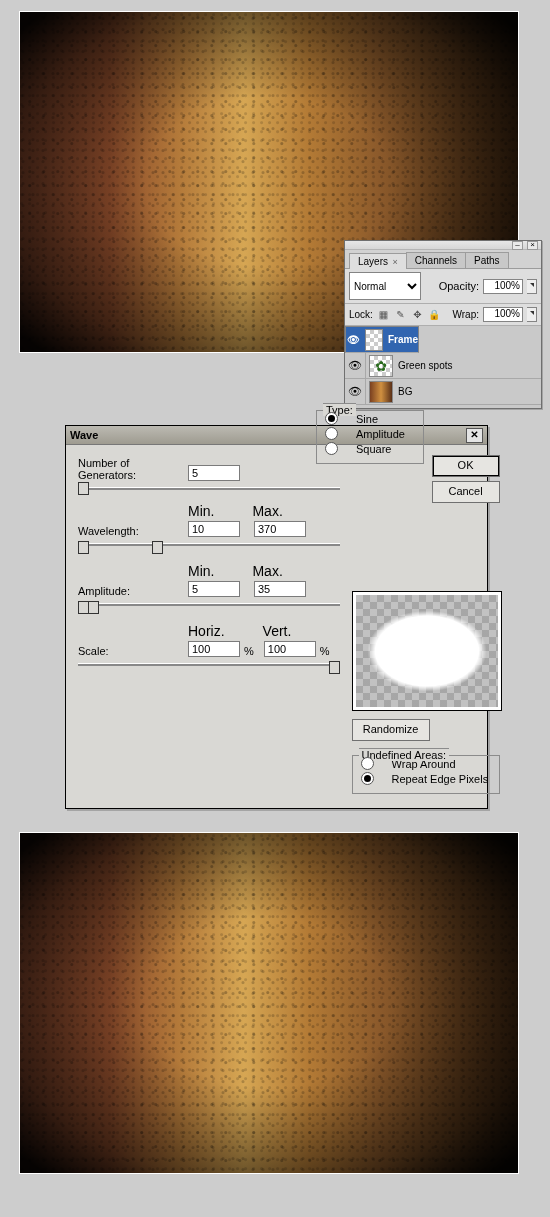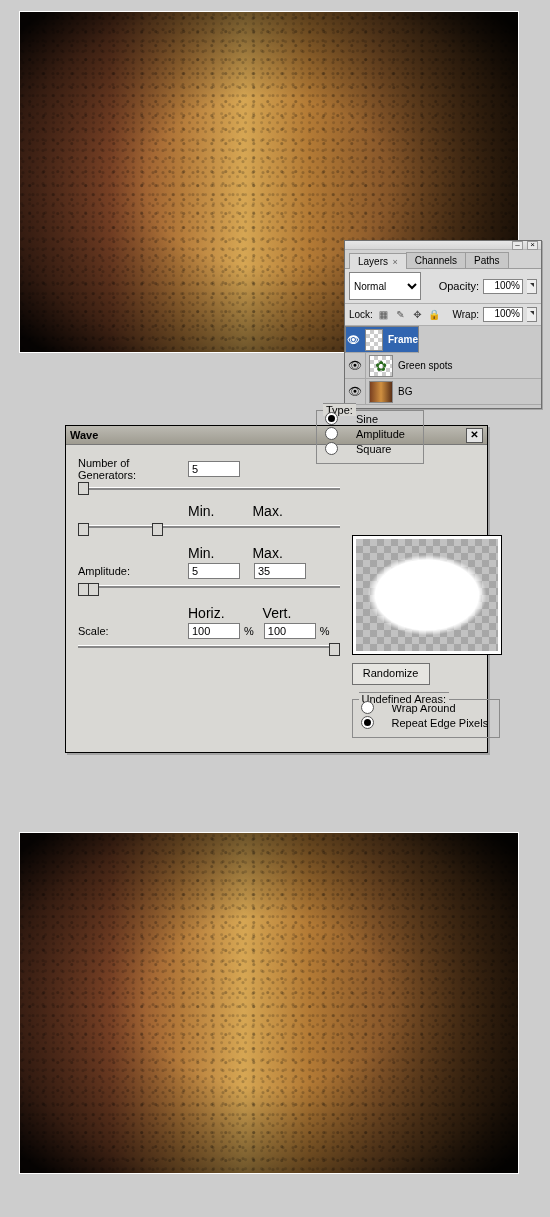--- a/index.html
+++ b/index.html
@@ -56,21 +56,21 @@
 .col-left{flex:1}
 .col-right{width:148px;display:flex;flex-direction:column;gap:8px}
 .btn{width:66px;height:20px;border:1px solid #707070;background:#e6e5e1;font-size:11px;text-align:center;line-height:18px;cursor:pointer}
 .btn.default{box-shadow:0 0 0 1px #000 inset}
 .grp{border:1px solid #8b8b8b;border-top:none;padding:0 8px 6px 8px;position:relative;margin-top:6px}
 .grp-lg{position:absolute;top:-7px;left:6px;background:#d9d8d4;padding:0 3px;border-top:1px solid #8b8b8b;font-size:11px}
 .grp::before{content:"";position:absolute;top:0;left:0;right:0;border-top:1px solid #8b8b8b}
 .radioRow{display:flex;align-items:flex-end;gap:18px;margin:2px 0;font-size:11px}
 .radio{width:11px;height:11px;border:1px solid #555;border-radius:50%;background:#fff;display:inline-block;position:relative}
 .radio.on::after{content:"";position:absolute;inset:2px;border-radius:50%;background:#000}
-.row{display:flex;align-items:center;margin:2px 0;font-size:11px}
+.row{display:flex;align-items:flex-end;margin:2px 0;font-size:11px}
 .lab{width:110px}
 .labs{display:flex;gap:38px;margin-left:110px;font-size:14px}
 .inp{width:44px;height:14px;border:1px solid #7b7b7b;background:#fff;font-size:11px;text-align:left;padding:0 3px;margin-right:14px}
 .pct{margin:0 10px 0 -10px}
 .slider{position:relative;height:12px;margin:2px 0 8px 0}
 .slider .track{position:absolute;top:4px;left:0;right:0;height:2px;background:#888;border-top:1px solid #fff}
 .slider .hdl{position:absolute;top:-1px;width:9px;height:11px;background:#d9d8d4;border:1px solid #333;cursor:pointer}
 .slider.double{height:16px}
 .slider.double .hdl{top:2px}
 .preview{width:142px;height:112px;border:1px solid #000;background:#fff;padding:3px}
@@ -156,20 +156,25 @@
           </div>
         <div class="slider">
             <div class="track"></div>
             <div class="hdl" style="left:0"></div>
           </div>
 
         <div class="labs">
             <span>Min.</span>
             <span>Max.</span>
           </div>
+        <div class="row">
+            <span class="lab">Wavelength:</span>
+          <input class="inp" value="10" style="">
+          <input class="inp" value="370" style="">
+          </div>
         <div class="slider double">
             <div class="track"></div>
             <div class="hdl" style="left:0"></div>
             <div class="hdl" style="left:74px"></div>
           </div>
 
         <div class="labs">
             <span>Min.</span>
             <span>Max.</span>
           </div>
@@ -196,20 +201,24 @@
             <span class="pct">%</span>
           </div>
         <div class="slider double">
             <div class="track"></div>
             <div class="hdl" style="right:0"></div>
             <div class="hdl" style="right:0"></div>
           </div>
       </div>
 
       <div class="col-right">
+        <div class="rightbtns">
+          <div class="btn default">OK</div>
+          <div class="btn">Cancel</div>
+        </div>
         <div class="grp" style="margin-top:-44px;width:90px;position:absolute;left:250px;top:28px">
           <span class="grp-lg">Type:</span>
           <div class="radioRow">
               <span class="radio on"></span>
               <span>Sine</span>
             </div>
           <div class="radioRow">
               <span class="radio"></span>
               <span>Amplitude</span>
             </div>

